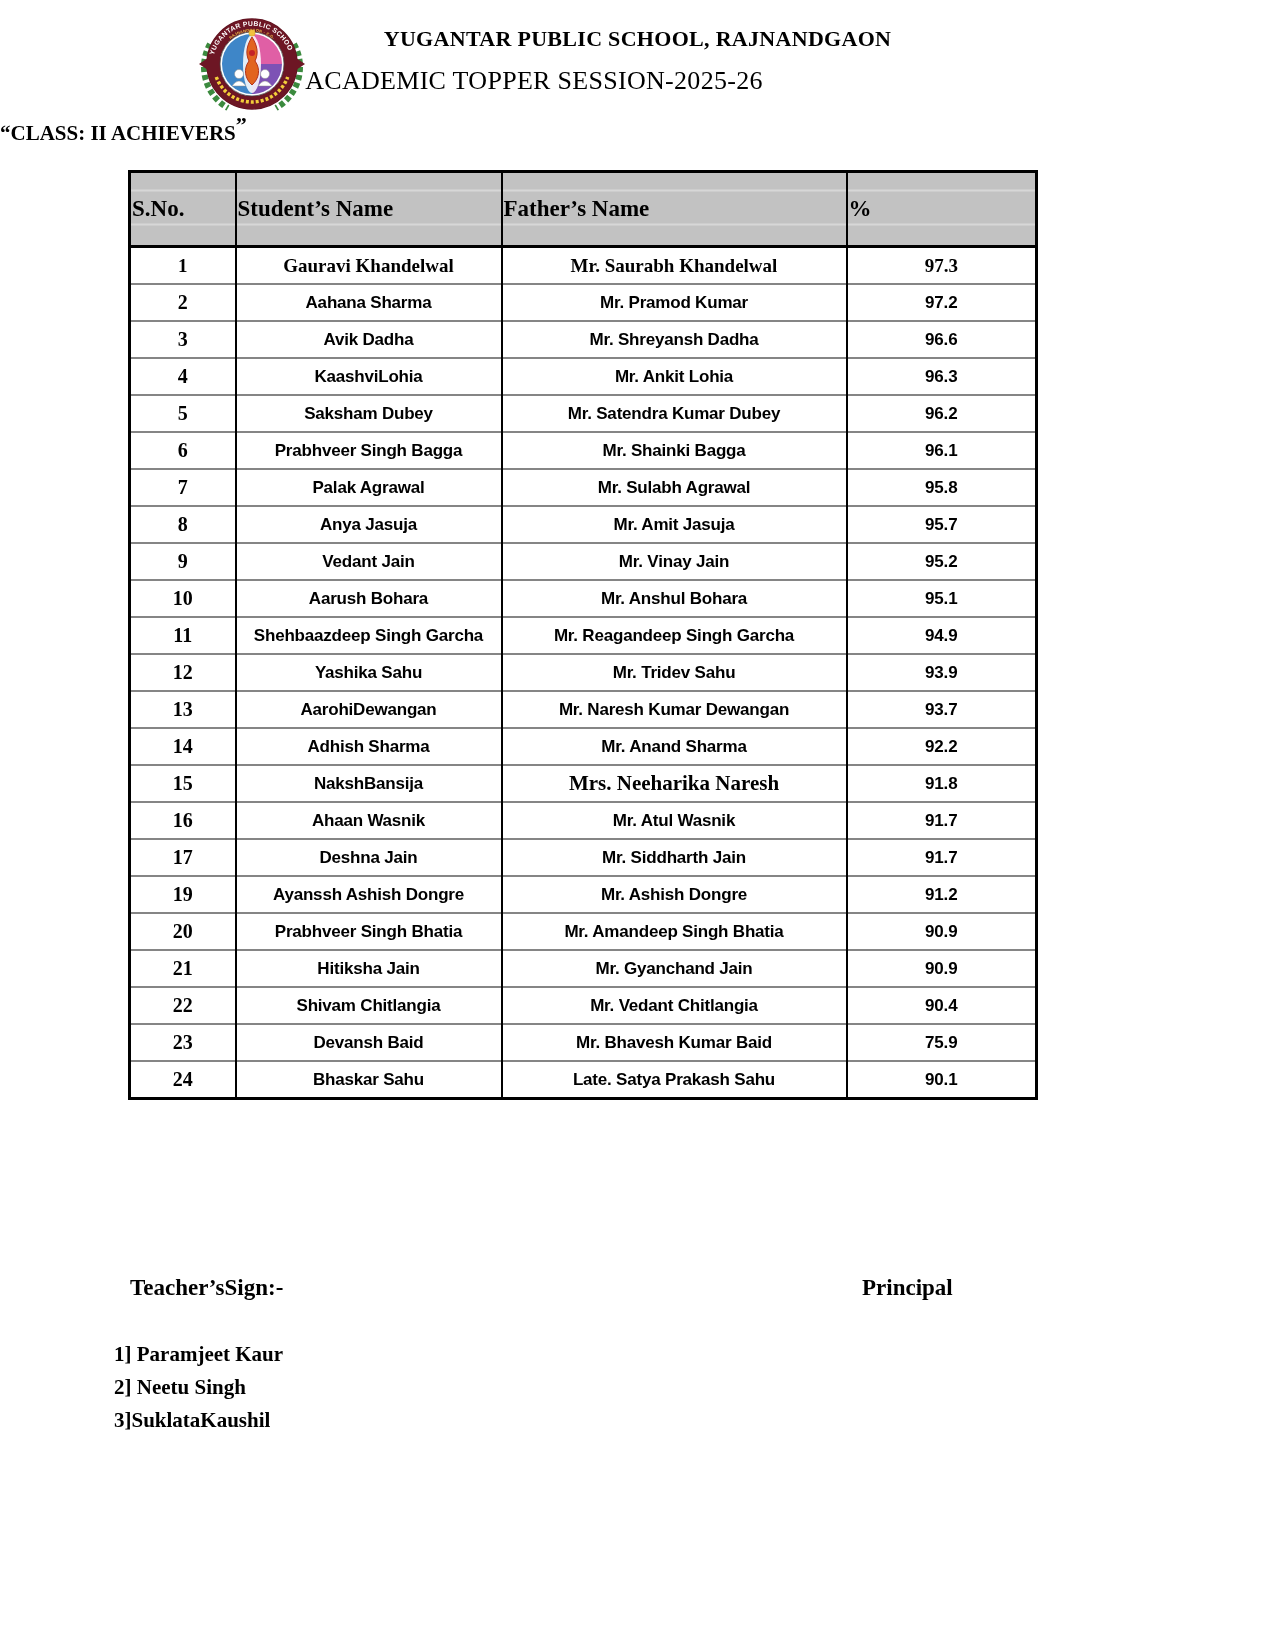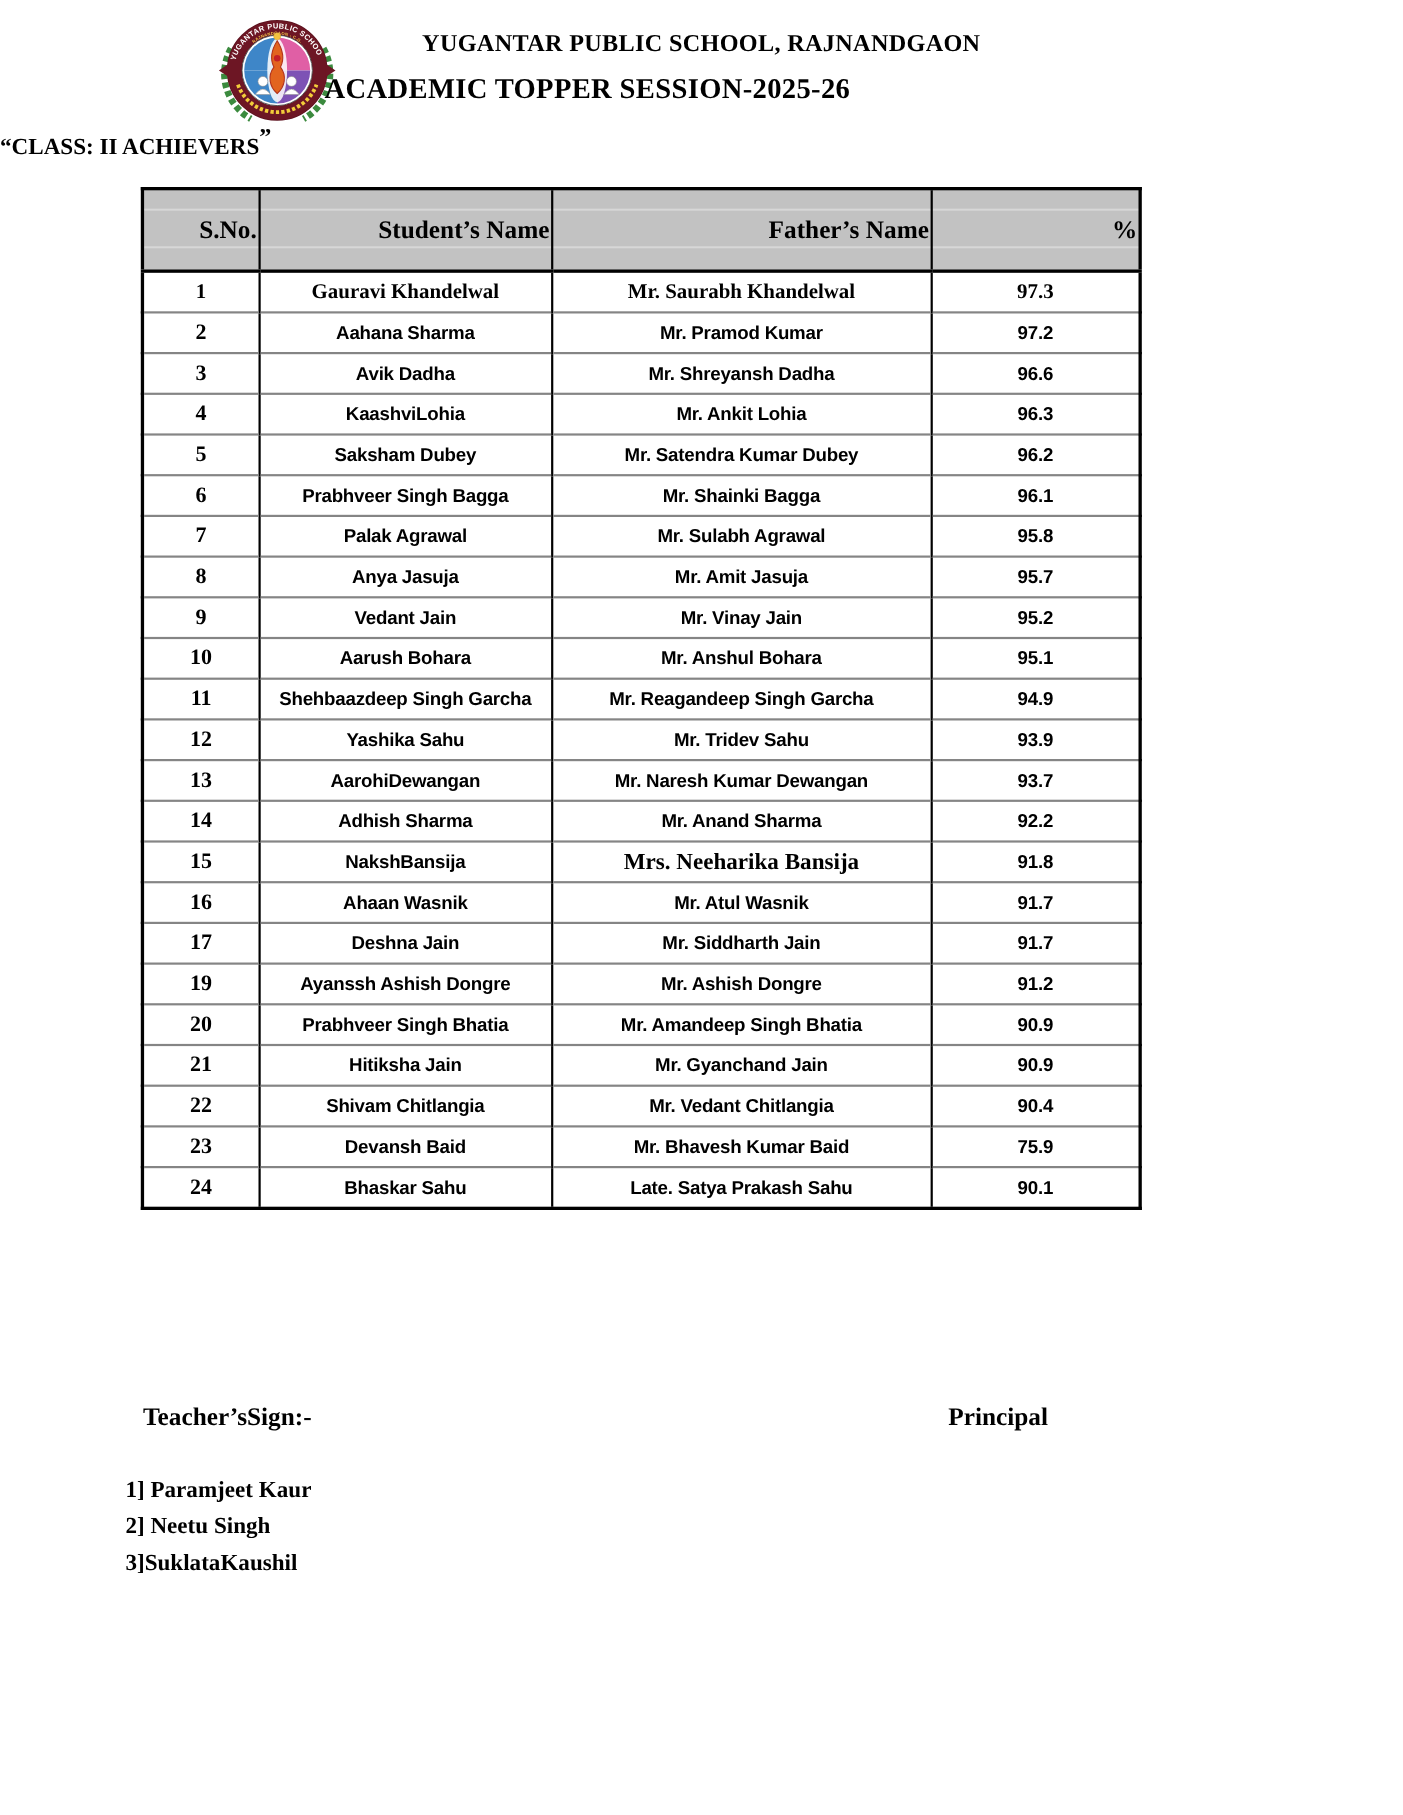--- a/index.html
+++ b/index.html
@@ -9,41 +9,41 @@
   }
 
   
   .logo-wrap { position:absolute; left:196px; top:12px; width:112px; height:104px; }
   .title1 {
     position:absolute; left:0; top:26px; width:1275px; text-align:center;
     font-weight:bold; font-size:22px; letter-spacing:0.3px;
   }
   .title2 {
     position:absolute; left:0; top:66px; width:1068px; text-align:center;
-    font-weight:bold; font-size:26px; letter-spacing:0.3px;
+    font-weight:normal; font-size:26px; letter-spacing:0.3px;
   }
   .title3 {
     position:absolute; left:0; top:112px; width:1275px; 
     font-weight:bold; font-size:21px;
   }
   .title3 sup { font-size:22px; }
 
   
   table.toppers {
     position:absolute; left:128px; top:170px; width:907px;
     border-collapse:collapse; table-layout:fixed;
     border:3px solid #000;
   }
   .toppers col.c1 { width:106px; }
   .toppers col.c2 { width:266px; }
   .toppers col.c3 { width:345px; }
   .toppers col.c4 { width:190px; }
 
   .toppers th {
-    height:70px; text-align:right; vertical-align:middle;
+    height:70px; text-align:left; vertical-align:middle;
     font-family:"Liberation Serif", serif; font-weight:bold; font-size:23px;
     border-left:2px solid #000;
     background:linear-gradient(to bottom,
       #c2c2c2 0 16px, #d7d7d7 16px 18px,
       #c2c2c2 18px 50px, #d7d7d7 50px 52px,
       #c2c2c2 52px 100%);
   }
   .toppers th:first-child { border-left:none; }
 
   .toppers td {
@@ -230,21 +230,21 @@
         </tr>
         <tr>
           <td class="sno">14</td>
           <td>Adhish Sharma</td>
           <td>Mr. Anand Sharma</td>
           <td>92.2</td>
         </tr>
         <tr>
           <td class="sno">15</td>
           <td>NakshBansija</td>
-          <td class="father-serif">Mrs. Neeharika Bansija</td>
+          <td class="father-serif">Mrs. Neeharika Naresh</td>
           <td>91.8</td>
         </tr>
         <tr>
           <td class="sno">16</td>
           <td>Ahaan Wasnik</td>
           <td>Mr. Atul Wasnik</td>
           <td>91.7</td>
         </tr>
         <tr>
           <td class="sno">17</td>

